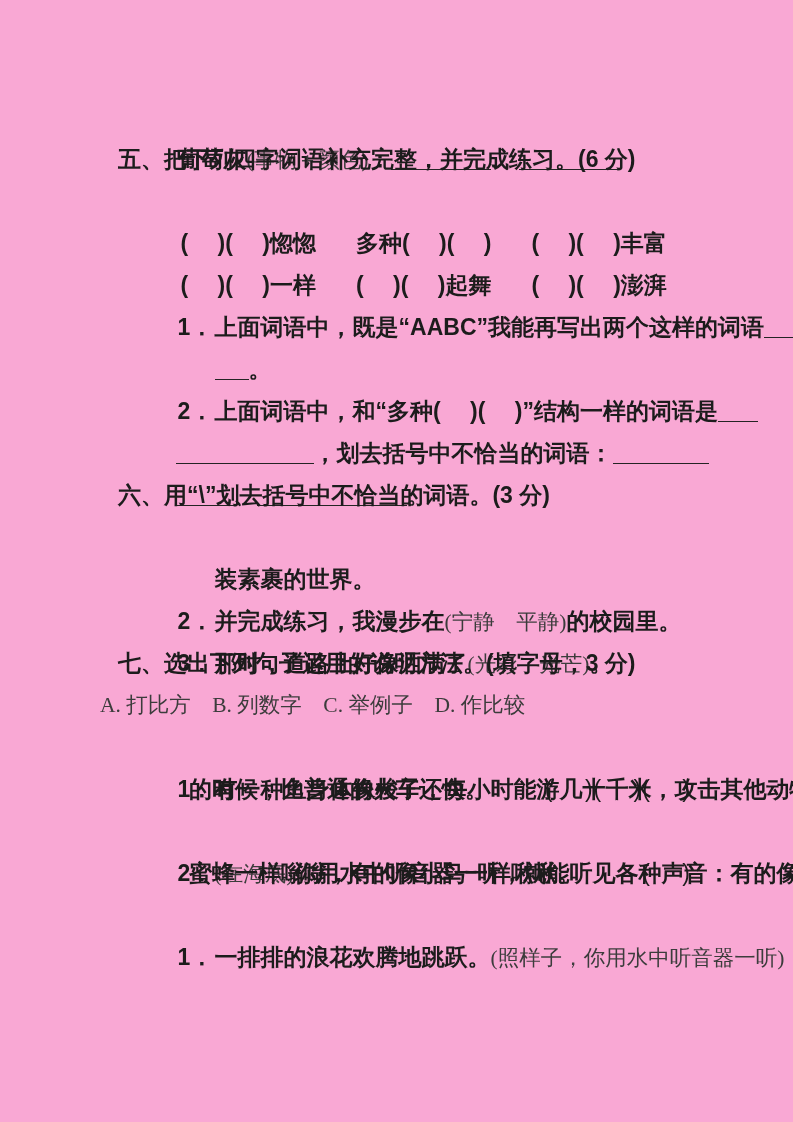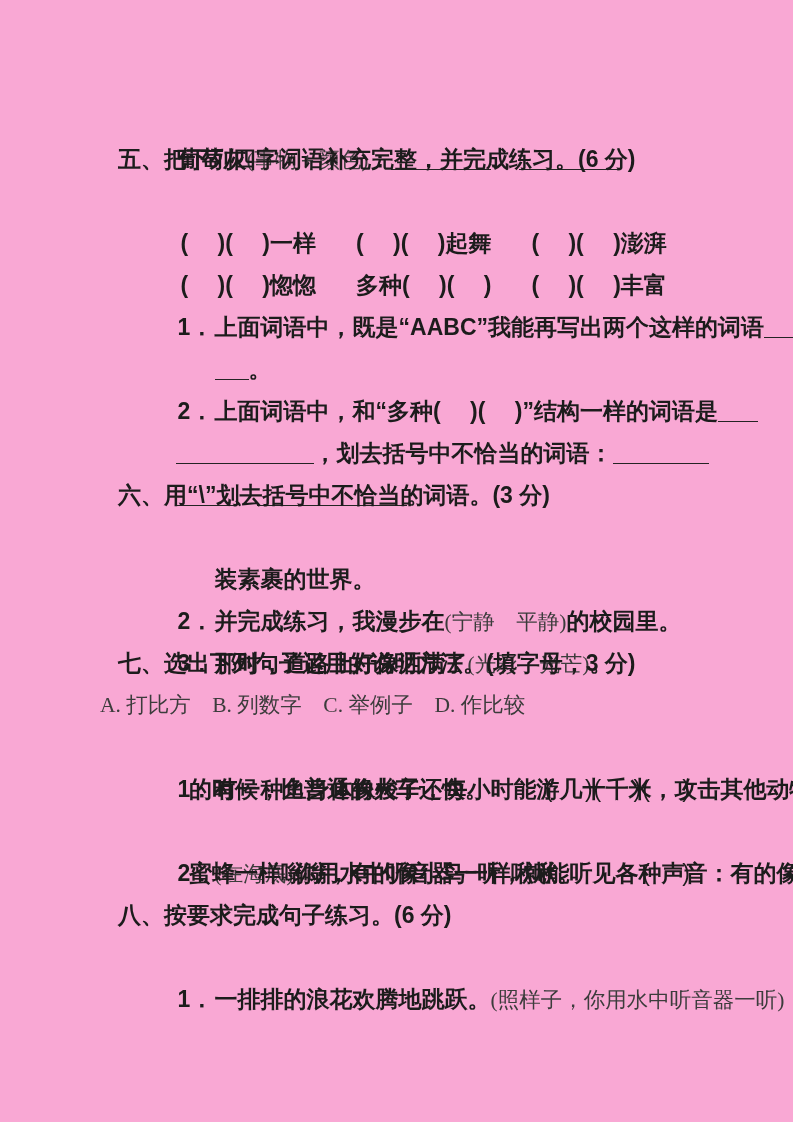--- a/index.html
+++ b/index.html
@@ -49,25 +49,25 @@
 
 <div class="sheet">
 
   <div class="line ind-item">
     <span>葡萄灰</span><span class="kai">(事物＋颜色)</span><span>：</span><span class="bl w100"></span><span class="gap28"></span><span class="bl w100"></span>
   </div>
 
   <div class="line ind-head">五、把下列四字词语补充完整，并完成练习。(6 分)</div>
 
   <div class="line ind-row">
-    <span>(　 )(　 )一样</span><span class="gap40"></span><span>(　 )(　 )起舞</span><span class="gap40"></span><span>(　 )(　 )澎湃</span>
+    <span>(　 )(　 )惚惚</span><span class="gap40"></span><span>多种(　 )(　 )</span><span class="gap40"></span><span>(　 )(　 )丰富</span>
   </div>
 
   <div class="line ind-row">
-    <span>(　 )(　 )惚惚</span><span class="gap40"></span><span>多种(　 )(　 )</span><span class="gap40"></span><span>(　 )(　 )丰富</span>
+    <span>(　 )(　 )一样</span><span class="gap40"></span><span>(　 )(　 )起舞</span><span class="gap40"></span><span>(　 )(　 )澎湃</span>
   </div>
 
   <div class="line ind-item">
     <span class="num">1．</span><span>上面词语中，既是“AABC”我能再写出两个这样的词语</span><span class="bl w88"></span>
   </div>
   <div class="line ind-cont">
     <span class="bl w34"></span><span>。</span>
   </div>
 
   <div class="line ind-item">
@@ -105,19 +105,18 @@
     <span>的时候，比普通的火车还快。</span><span class="ans">(　 )(　 )(　 )</span>
   </div>
 
   <div class="line ind-item">
     <span class="num">2．</span><span class="kai">(在海底)</span><span>你用水中听音器一听，就能听见各种声音：有的像</span>
   </div>
   <div class="line ind-cont flexline">
     <span>蜜蜂一样嗡嗡，有的像小鸟一样啾啾。</span><span class="ans">(　 )</span>
   </div>
 
-  <div class="line ind-head">八、按要求完成句子练习。(6 分)</div>
 
   <div class="line ind-item">
     <span class="num">1．</span><span>一排排的浪花欢腾地跳跃。</span><span class="kai">(照样子，你用水中听音器一听)</span>
   </div>
 
 </div>
 
 </body></html>

